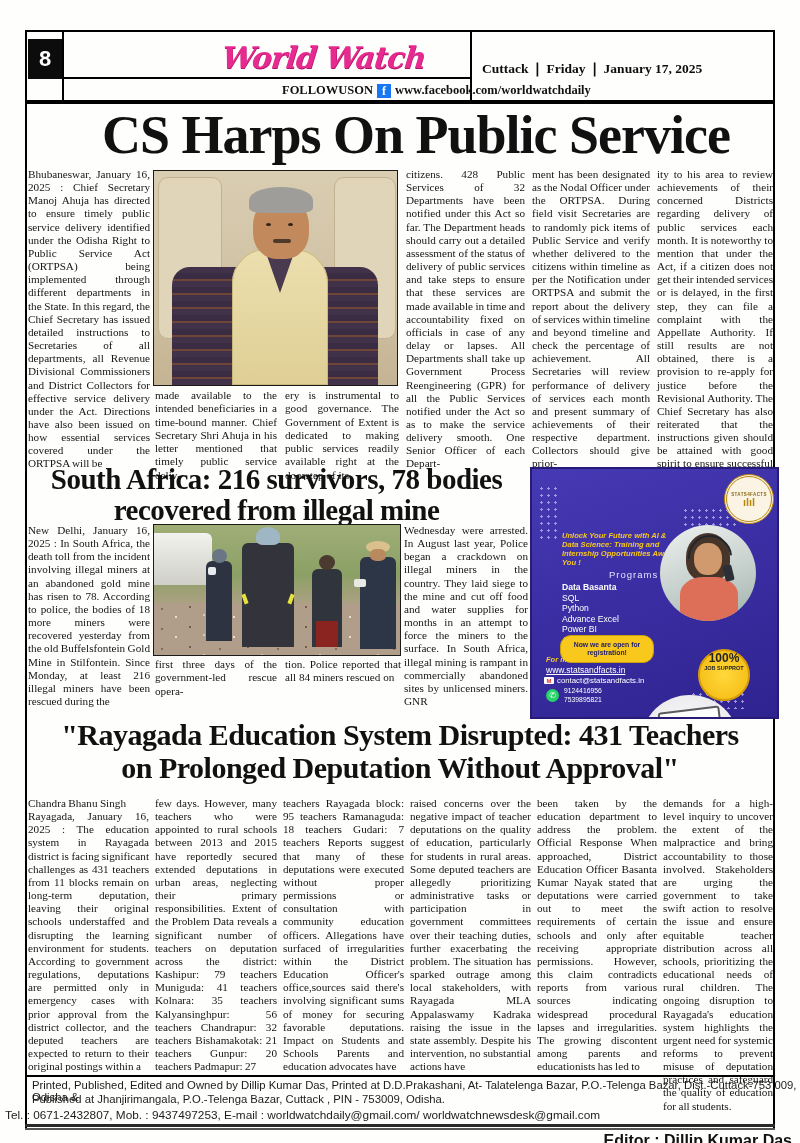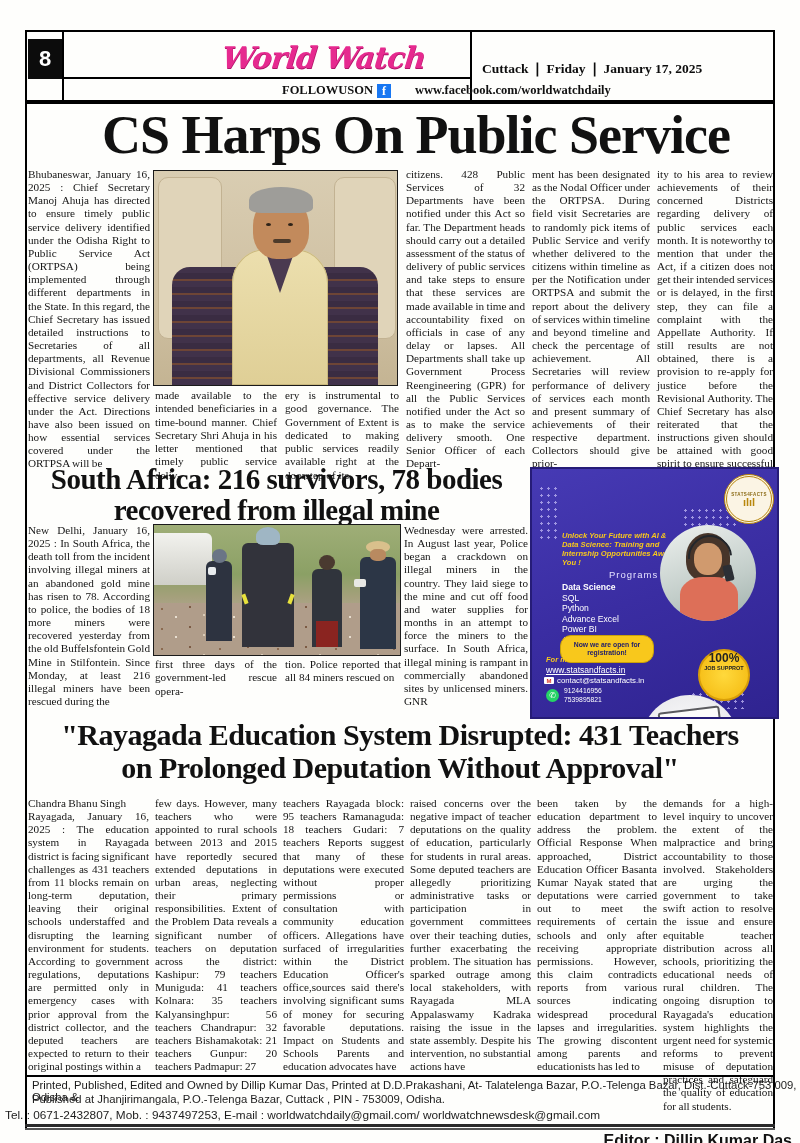--- a/index.html
+++ b/index.html
@@ -84,21 +84,21 @@
     <span>8</span>
   </div>
   <div class="abs rule" style="left:62px;top:30px;width:1.5px;height:70px;"></div>
   <div class="abs masthead" style="left:222px;top:40px;">World Watch</div>
   <div class="abs rule" style="left:64px;top:77px;width:406px;height:1.5px;"></div>
   <div class="abs rule" style="left:470px;top:30px;width:1.5px;height:70px;"></div>
   <div class="abs dateline" style="left:482px;top:60px;">Cuttack ❘ Friday  ❘ January 17, 2025</div>
   <div class="abs followrow" style="left:282px;top:83px;">
     <span>FOLLOWUSON</span>
     <span class="fbicon">f</span>
-    <span style="font-weight:bold;margin-left:20px;">www.facebook.com/worldwatchdaily</span>
+    <span style="font-weight:bold;">www.facebook.com/worldwatchdaily</span>
   </div>
   <div class="abs rule" style="left:25px;top:100px;width:750px;height:4px;"></div>
 
   <div class="abs headline1" style="left:25px;top:104px;width:750px;padding-left:16px;">CS Harps On Public Service</div>
 
   <div class="abs col" style="left:28px;top:168px;width:122px;height:296px;">Bhubaneswar, January 16, 2025 : Chief Secretary Manoj Ahuja has directed to ensure timely public service delivery identified under the Odisha Right to Public Service Act (ORTPSA) being implemented through different departments in the State. In this regard, the Chief Secretary has issued detailed instructions to Secretaries of all departments, all Revenue Divisional Commissioners and District Collectors for effective service delivery under the Act. Directions have also been issued on how essential services covered under the ORTPSA will be</div>
 
   <div class="abs photo-frame" style="left:153px;top:170px;width:243px;height:214px;">
     <div class="p1bg">
       <div class="chair" style="left:4px;top:6px;width:62px;height:160px;"></div>
@@ -164,21 +164,21 @@
 
     <div class="abs seal" style="left:192px;top:5px;">
       <div style="font-size:4.5px;font-weight:bold;letter-spacing:.4px;">STATS4FACTS</div>
       <div style="font-size:11px;font-weight:bold;color:#b8860b;line-height:10px;">ılıl</div>
     </div>
 
     <div class="abs ad-tag" style="left:30px;top:62px;">Unlock Your Future with AI &amp; Data Science:  Training and Internship Opportunities Await You !</div>
 
     <div class="abs ad-label" style="left:30px;top:100px;">Programs :</div>
     <div class="abs" style="left:30px;top:113px;">
-      <div class="ad-item" style="font-weight:bold;">Data Science</div>
+      <div class="ad-item" style="font-weight:bold;">Data Basanta</div>
       <div class="ad-item">SQL</div>
       <div class="ad-item">Python</div>
       <div class="ad-item">Advance Excel</div>
       <div class="ad-item">Power BI</div>
       <div class="ad-item" style="font-weight:bold;">AI</div>
       <div class="ad-item">ML, CV, NLP, Gen AI</div>
     </div>
 
     <div class="abs womancircle" style="left:128px;top:56px;width:96px;height:96px;">
       <div style="position:absolute;left:26px;top:8px;width:44px;height:48px;background:#47352a;border-radius:50% 50% 40% 40%;"></div>

